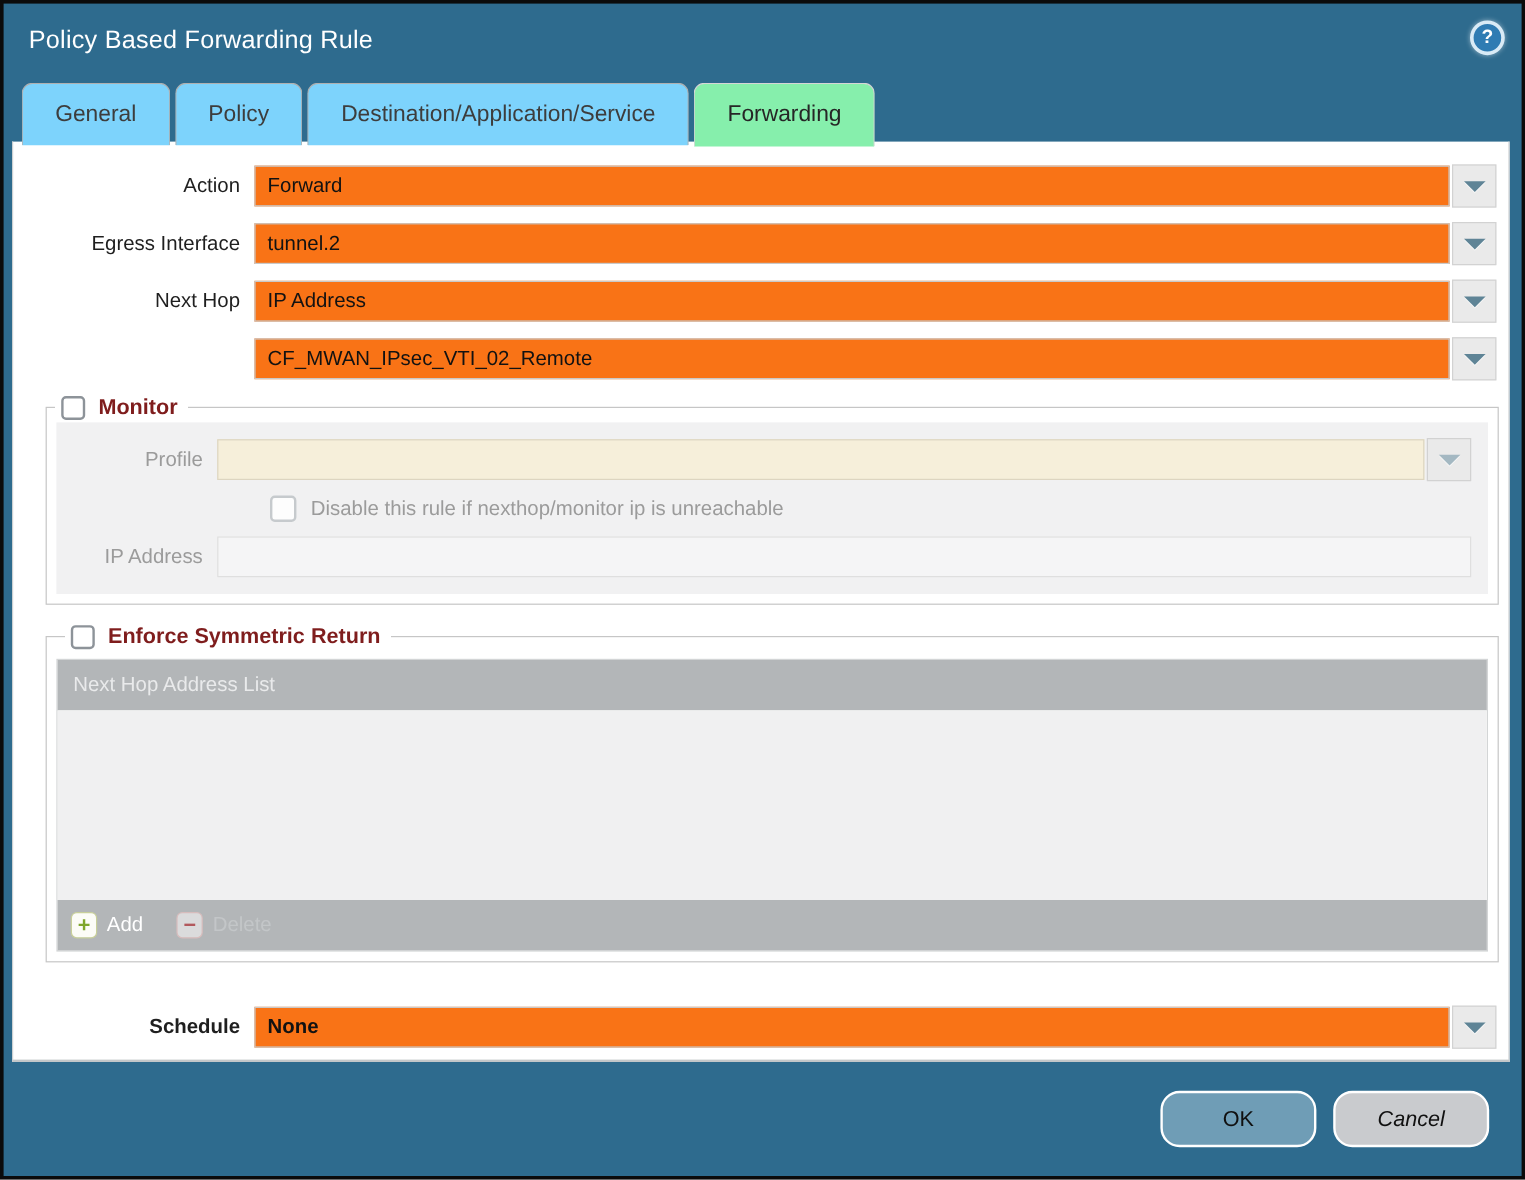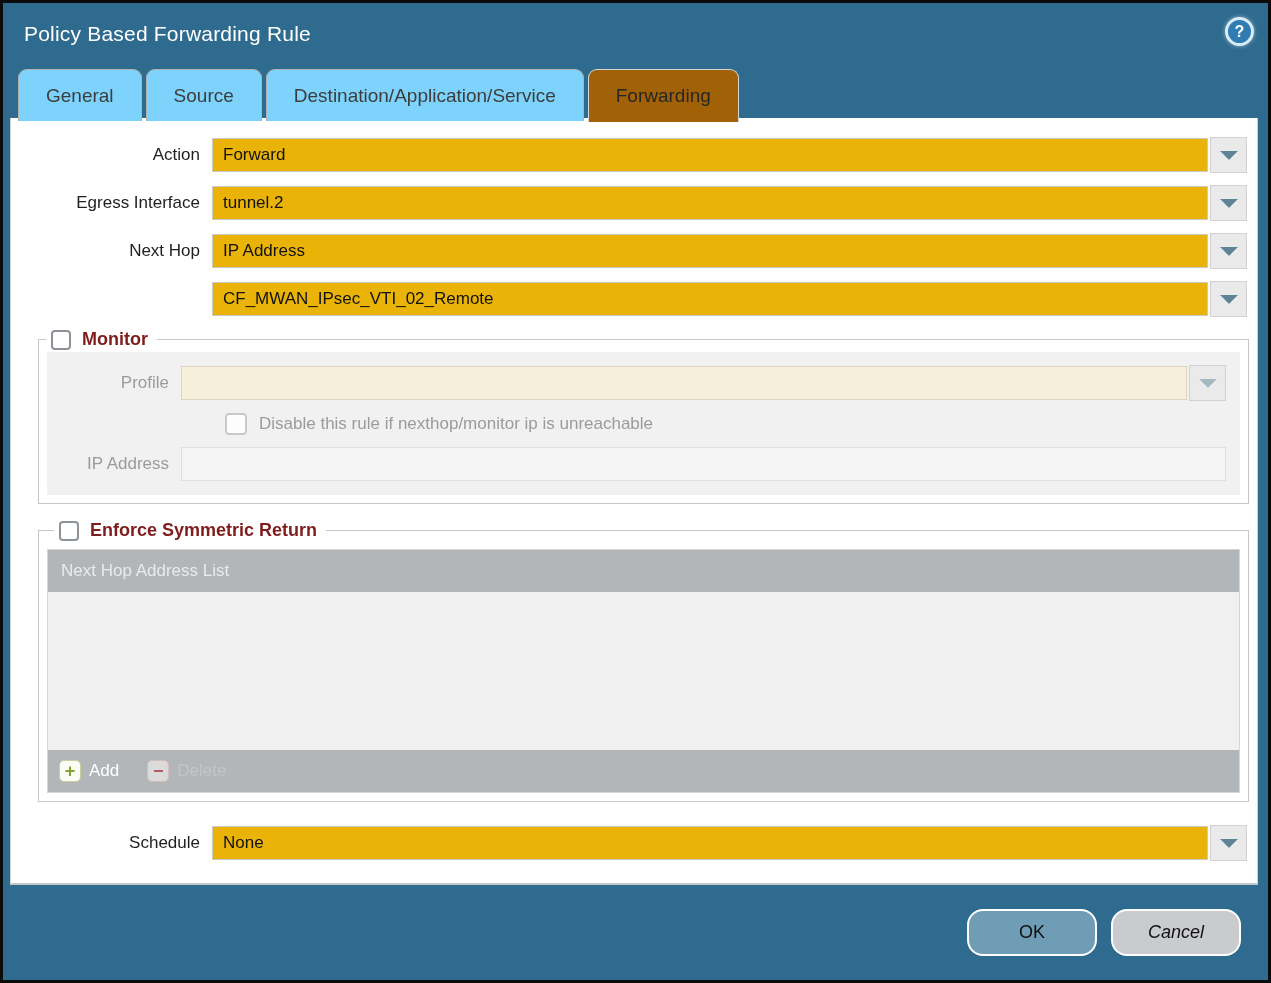--- a/index.html
+++ b/index.html
@@ -37,42 +37,42 @@
   .tab {
     background:#7dd3fc;
     border:1px solid #b0b0b0; border-bottom:none;
     border-radius:9px 9px 0 0;
     padding:0 27px; height:52px;
     display:flex; align-items:center;
     font-size:19px; color:#3d3d3d;
     cursor:pointer; white-space:nowrap;
   }
   .tab.active {
-    background:#a16207; color:#262626;
+    background:#86efac; color:#262626;
     border-color:#d6d6d6;
     height:53px;
   }
   
   .panel {
     position:absolute; top:115px; left:7px; right:10px; bottom:95px;
     background:#ffffff;
     border-left:1px solid #cdd1d3; border-right:1px solid #cdd1d3;
     border-bottom:2px solid #c3c7c9;
     padding-top:19px;
     z-index:1;
   }
   
   .row { display:flex; align-items:center; margin:0 10px 12px 0; }
   .lbl {
     flex:none; width:201px; text-align:right; padding-right:12px;
     font-size:17px; color:#1f1f1f;
   }
   .field {
     flex:1; height:34px;
-    border:1px solid #c9c9c9; background:#eab308;
+    border:1px solid #c9c9c9; background:#f97316;
     display:flex; align-items:center; padding-left:10px;
     font-size:17px; color:#121212;
   }
   .dd {
     flex:none; width:37px; height:36px; margin-left:2px;
     background:#eaeaea; border:1px solid #d2d2d2;
     display:flex; align-items:center; justify-content:center;
     cursor:pointer;
   }
   .dd .arrow {
@@ -130,21 +130,21 @@
   .tool .ic {
     width:22px; height:22px; border-radius:5px;
     display:flex; align-items:center; justify-content:center;
     font-weight:bold; font-size:18px; line-height:1;
   }
   .tool.add .ic { background:#fcfcf7; border:1px solid #c8cf9a; color:#7fa62c; }
   .tool.add span { color:#ffffff; font-size:17px; }
   .tool.del { cursor:default; }
   .tool.del .ic { background:rgba(252,250,250,.55); border:1px solid #d7bcbc; color:#b2595d; }
   .tool.del span { color:#c3c6c8; font-size:17px; }
-  .sched { margin-top:23px; }
+  .sched { margin-top:36px;font-weight:bold; }
   
   .footer {
     position:absolute; left:0; right:0; bottom:0; height:95px;
     display:flex; align-items:center; justify-content:flex-end;
     gap:14px; padding-right:27px;
   }
   .btn {
     width:130px; height:47px;
     border:2px solid #ffffff; border-radius:16px;
     font-size:18px; color:#101010;
@@ -157,21 +157,21 @@
 </head>
 <body>
 
 <div class="window">
 
   <div class="title">Policy Based Forwarding Rule</div>
   <div class="help">?</div>
 
   <div class="tabs">
     <div class="tab">General</div>
-    <div class="tab">Source</div>
+    <div class="tab">Policy</div>
     <div class="tab">Destination/Application/Service</div>
     <div class="tab active">Forwarding</div>
   </div>
 
   <div class="panel">
 
     <div class="row">
       <div class="lbl">Action</div>
       <div class="field">Forward</div>
       <div class="dd">

